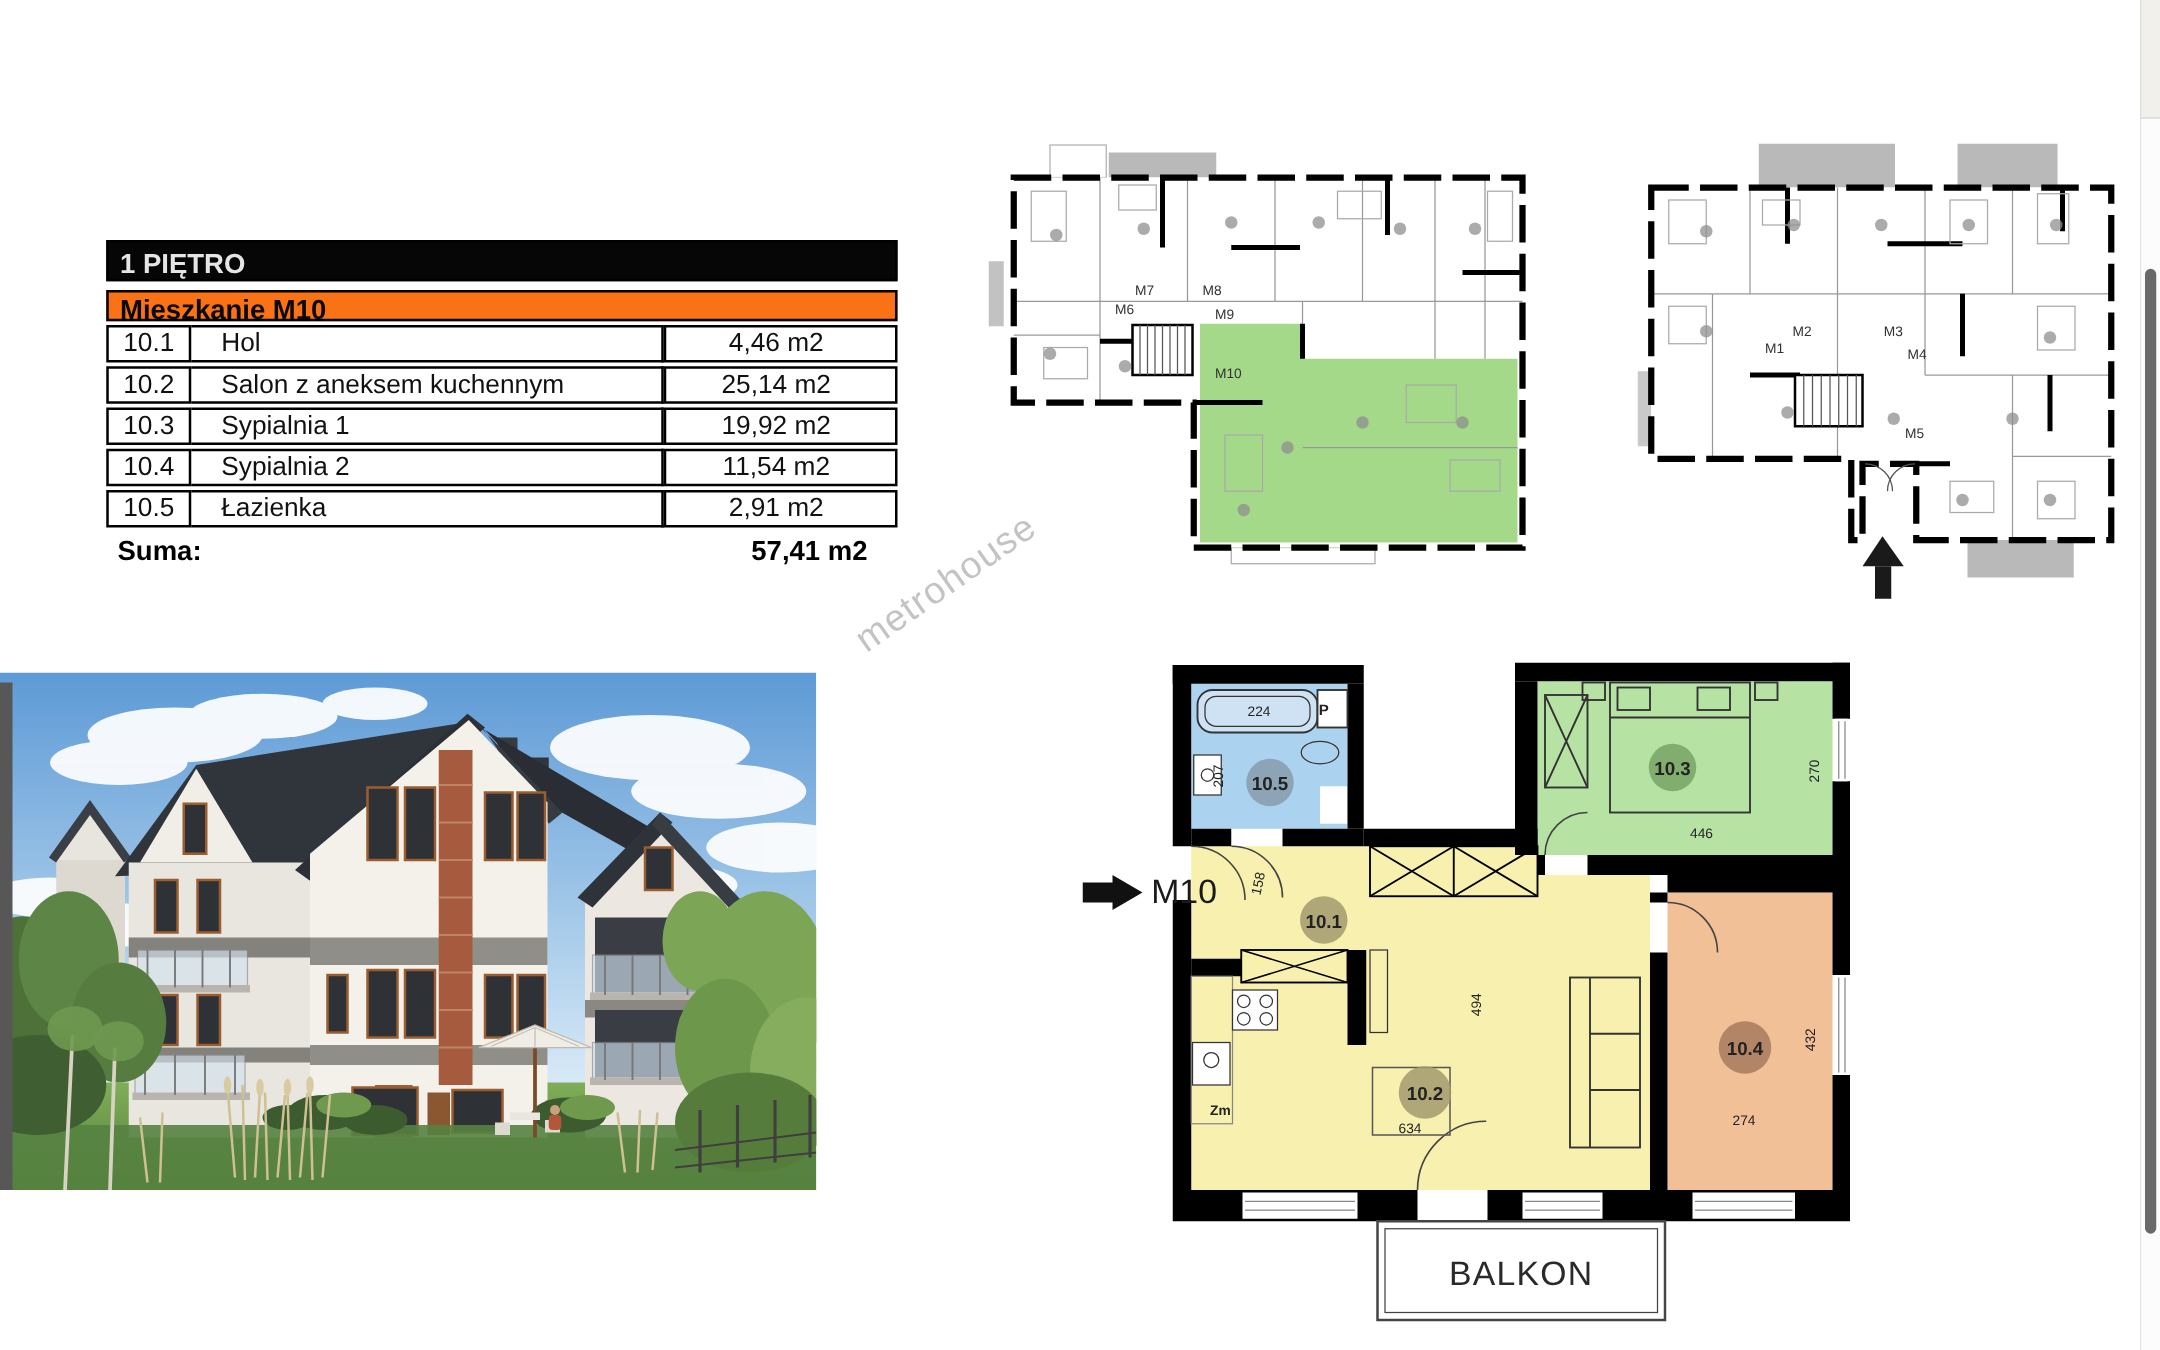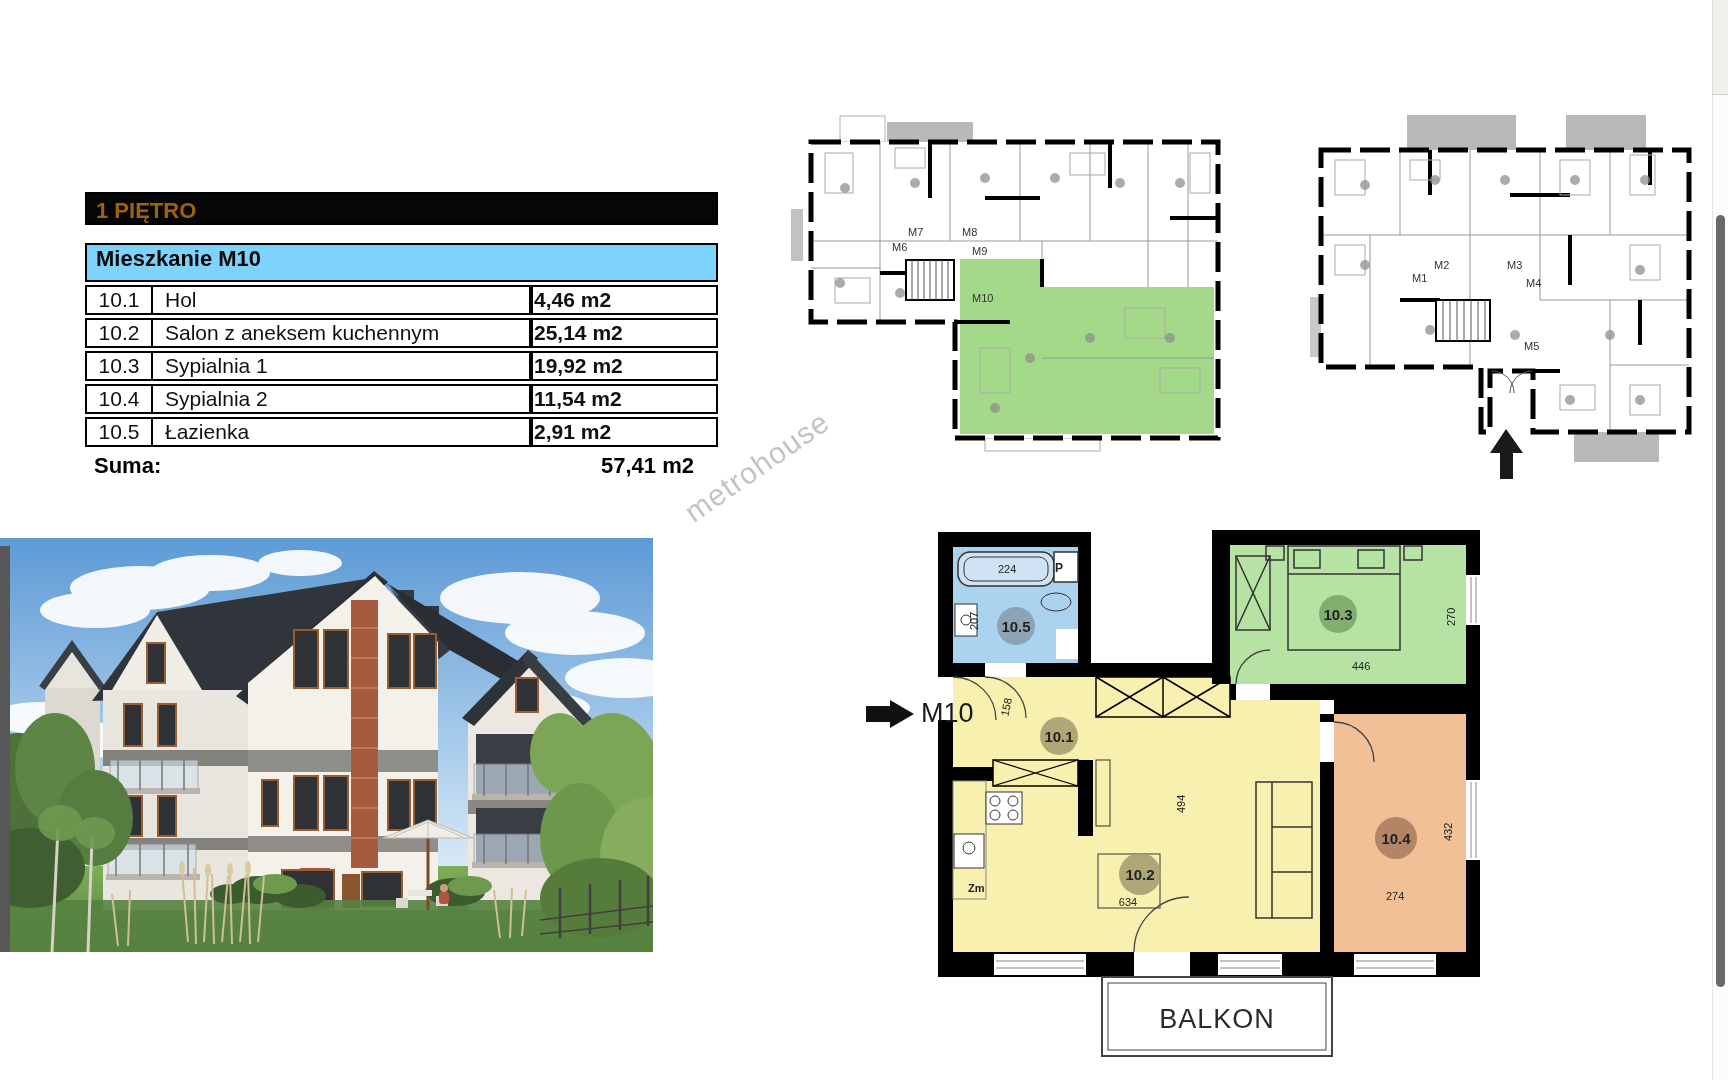--- a/index.html
+++ b/index.html
@@ -2,29 +2,29 @@
 <html><head>
 <meta charset="utf-8">
 <style>
   html,body{margin:0;padding:0;background:#fff;width:1728px;height:1080px;overflow:hidden;
     font-family:"Liberation Sans", sans-serif;}
   #canvas{position:absolute;inset:0;width:1728px;height:1080px;background:#fff;}
   .abs{position:absolute;}
 
   
   #spec-table{left:85px;top:192px;width:633px;}
-  .t-hdr1{background:#060606;color:#a16207;font-weight:bold;font-size:22px;height:33px;
+  .t-hdr1{background:#060606;color:#e5e5e5;font-weight:bold;font-size:22px;height:33px;
     line-height:33px;padding-left:9px;border:2px solid #000;box-sizing:border-box;}
-  .t-hdr2{background:#7dd3fc;color:#0a0a0a;font-weight:bold;font-size:22px;height:39px;
-    line-height:27px;border:2px solid #000;box-sizing:border-box;margin-top:18px;padding-left:9px;}
+  .t-hdr2{background:#f97316;color:#0a0a0a;font-weight:bold;font-size:22px;height:25px;
+    line-height:27px;border:2px solid #000;box-sizing:border-box;margin-top:7px;padding-left:9px;}
   #rooms-tbl{border-collapse:separate;border-spacing:0 3px;width:633px;margin-top:0;}
   #rooms-tbl td{border:2px solid #000;height:27px;font-size:21px;color:#111;box-sizing:border-box;}
   #rooms-tbl td.c-code{width:68px;text-align:center;border-right:2px solid #000;}
-  #rooms-tbl td.c-name{width:378px;padding-left:12px;border-left:none;}
-  #rooms-tbl td.c-area{text-align:left;padding-right:8px;font-weight:bold;}
+  #rooms-tbl td.c-name{width:378px;padding-left:24px;border-left:none;}
+  #rooms-tbl td.c-area{text-align:center;padding-right:8px;}
   .t-suma{display:flex;justify-content:space-between;font-weight:bold;font-size:22px;
     color:#000;margin-top:3px;text-align:right;}
   .t-suma .lbl{padding-left:9px;}
   .t-suma .val{padding-right:24px;}
 
   
   #watermark{left:688px;top:432px;width:210px;height:100px;color:#b9b9b9;font-size:30px;
     transform:rotate(-35deg);opacity:.85;letter-spacing:1px;}
 
   

